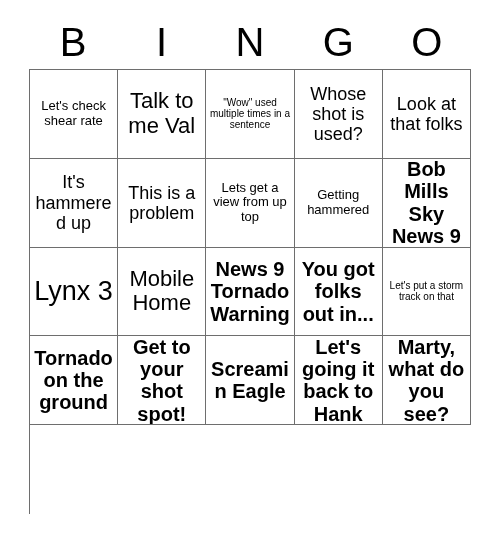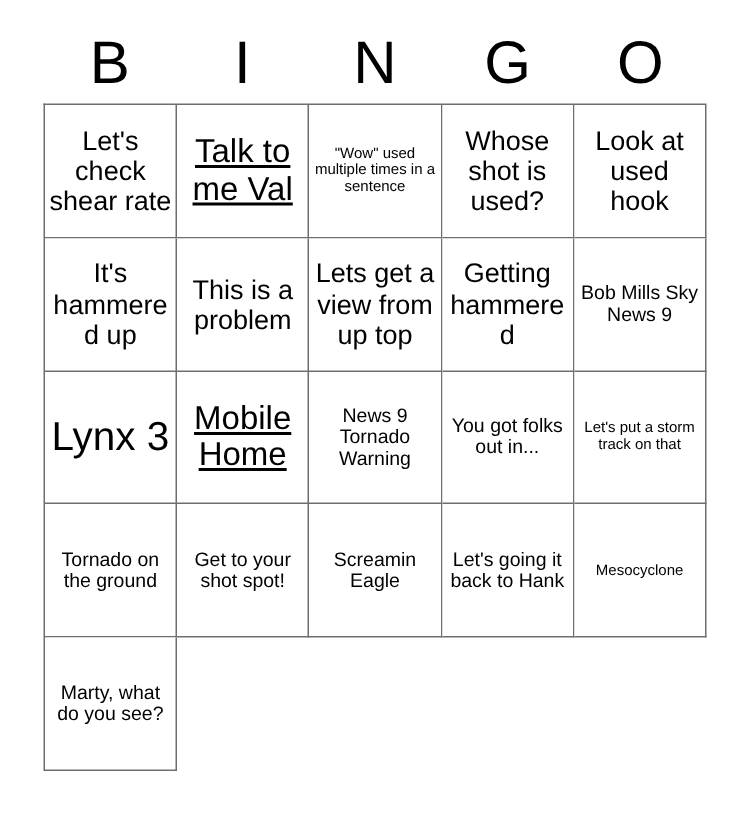--- a/index.html
+++ b/index.html
@@ -76,24 +76,24 @@
   .cell-text {
     display: block;
     width: 100%;
     line-height: 1.12;
     word-wrap: break-word;
     color: #000000;
   }
 
   
   .fs-xs   { font-size: 10px; }
-  .fs-sm   { font-size: 18px; }
-  .fs-md   { font-size: 13px; }
+  .fs-sm   { font-size: 13px; }
+  .fs-md   { font-size: 20px; font-weight: bold; }
   .fs-lg   { font-size: 18px; }
-  .fs-xl   { font-size: 22px; text-decoration: underline; }
+  .fs-xl   { font-size: 22px; }
   .fs-xxl  { font-size: 27px; text-align: center; }
 </style>
 </head>
 <body>
 
 <div id="bingo-card">
 
   <div id="bingo-header">
     <div class="header-letter">B</div>
     <div class="header-letter">I</div>
@@ -110,21 +110,21 @@
       <div class="bingo-cell">
         <span class="cell-text fs-xl">Talk to me Val</span>
       </div>
       <div class="bingo-cell">
         <span class="cell-text fs-xs">"Wow" used multiple times in a sentence</span>
       </div>
       <div class="bingo-cell">
         <span class="cell-text fs-lg">Whose shot is used?</span>
       </div>
       <div class="bingo-cell">
-        <span class="cell-text fs-lg">Look at used hook</span>
+        <span class="cell-text fs-lg">Look at that folks</span>
       </div>
       <div class="bingo-cell">
         <span class="cell-text fs-lg">It's hammered up</span>
       </div>
       <div class="bingo-cell">
         <span class="cell-text fs-lg">This is a problem</span>
       </div>
       <div class="bingo-cell">
         <span class="cell-text fs-sm">Lets get a view from up top</span>
       </div>
@@ -155,20 +155,17 @@
       <div class="bingo-cell">
         <span class="cell-text fs-md">Get to your shot spot!</span>
       </div>
       <div class="bingo-cell">
         <span class="cell-text fs-md">Screamin Eagle</span>
       </div>
       <div class="bingo-cell">
         <span class="cell-text fs-md">Let's going it back to Hank</span>
       </div>
       <div class="bingo-cell">
-        <span class="cell-text fs-xs">Mesocyclone</span>
-      </div>
-      <div class="bingo-cell">
         <span class="cell-text fs-md">Marty, what do you see?</span>
       </div>
     </div>
 
 </div>
 
 </body></html>

